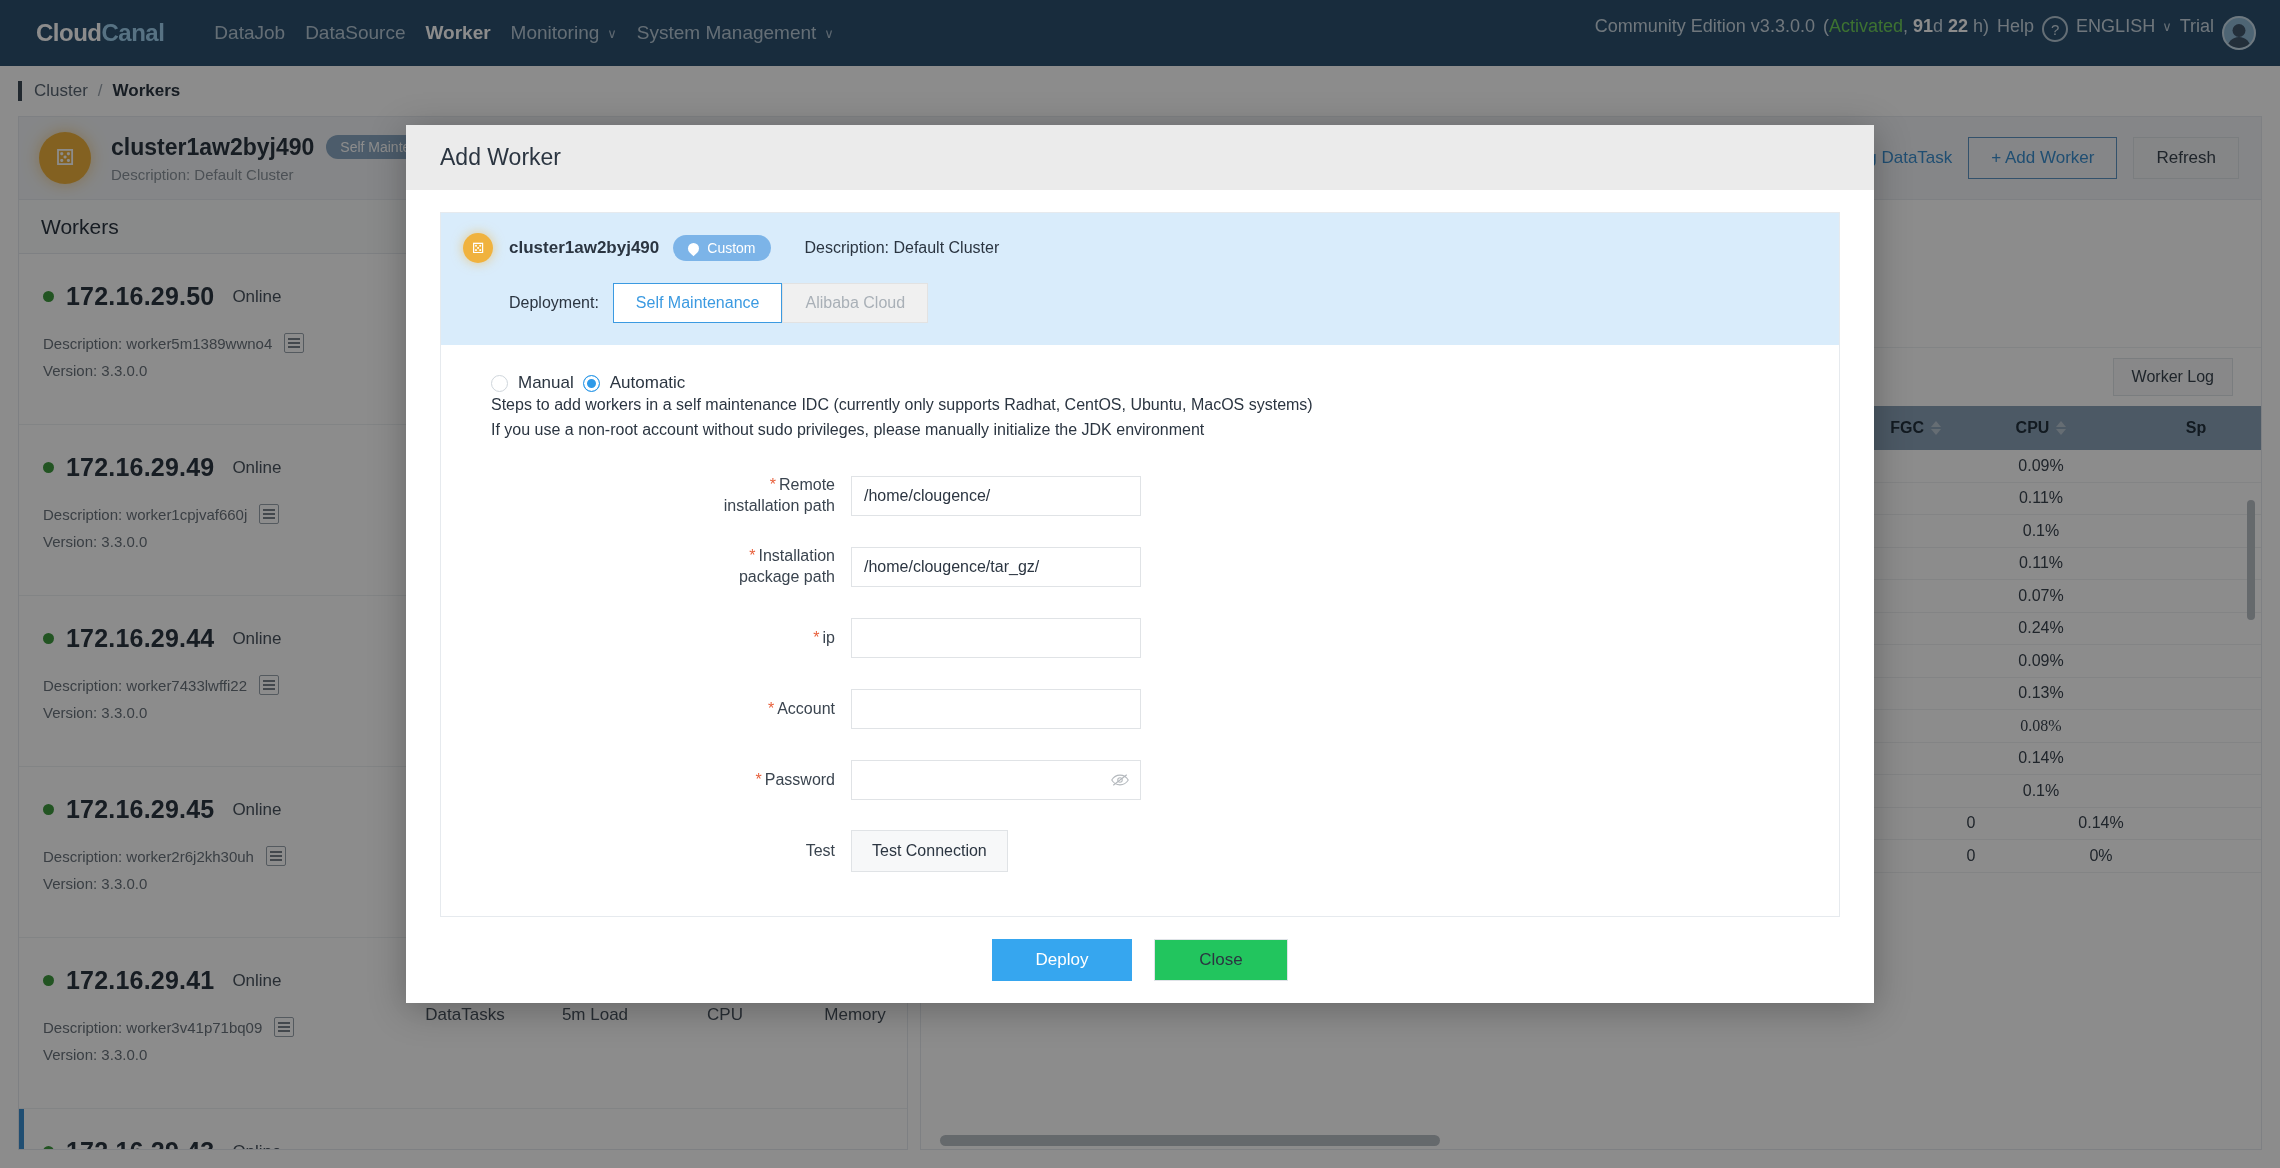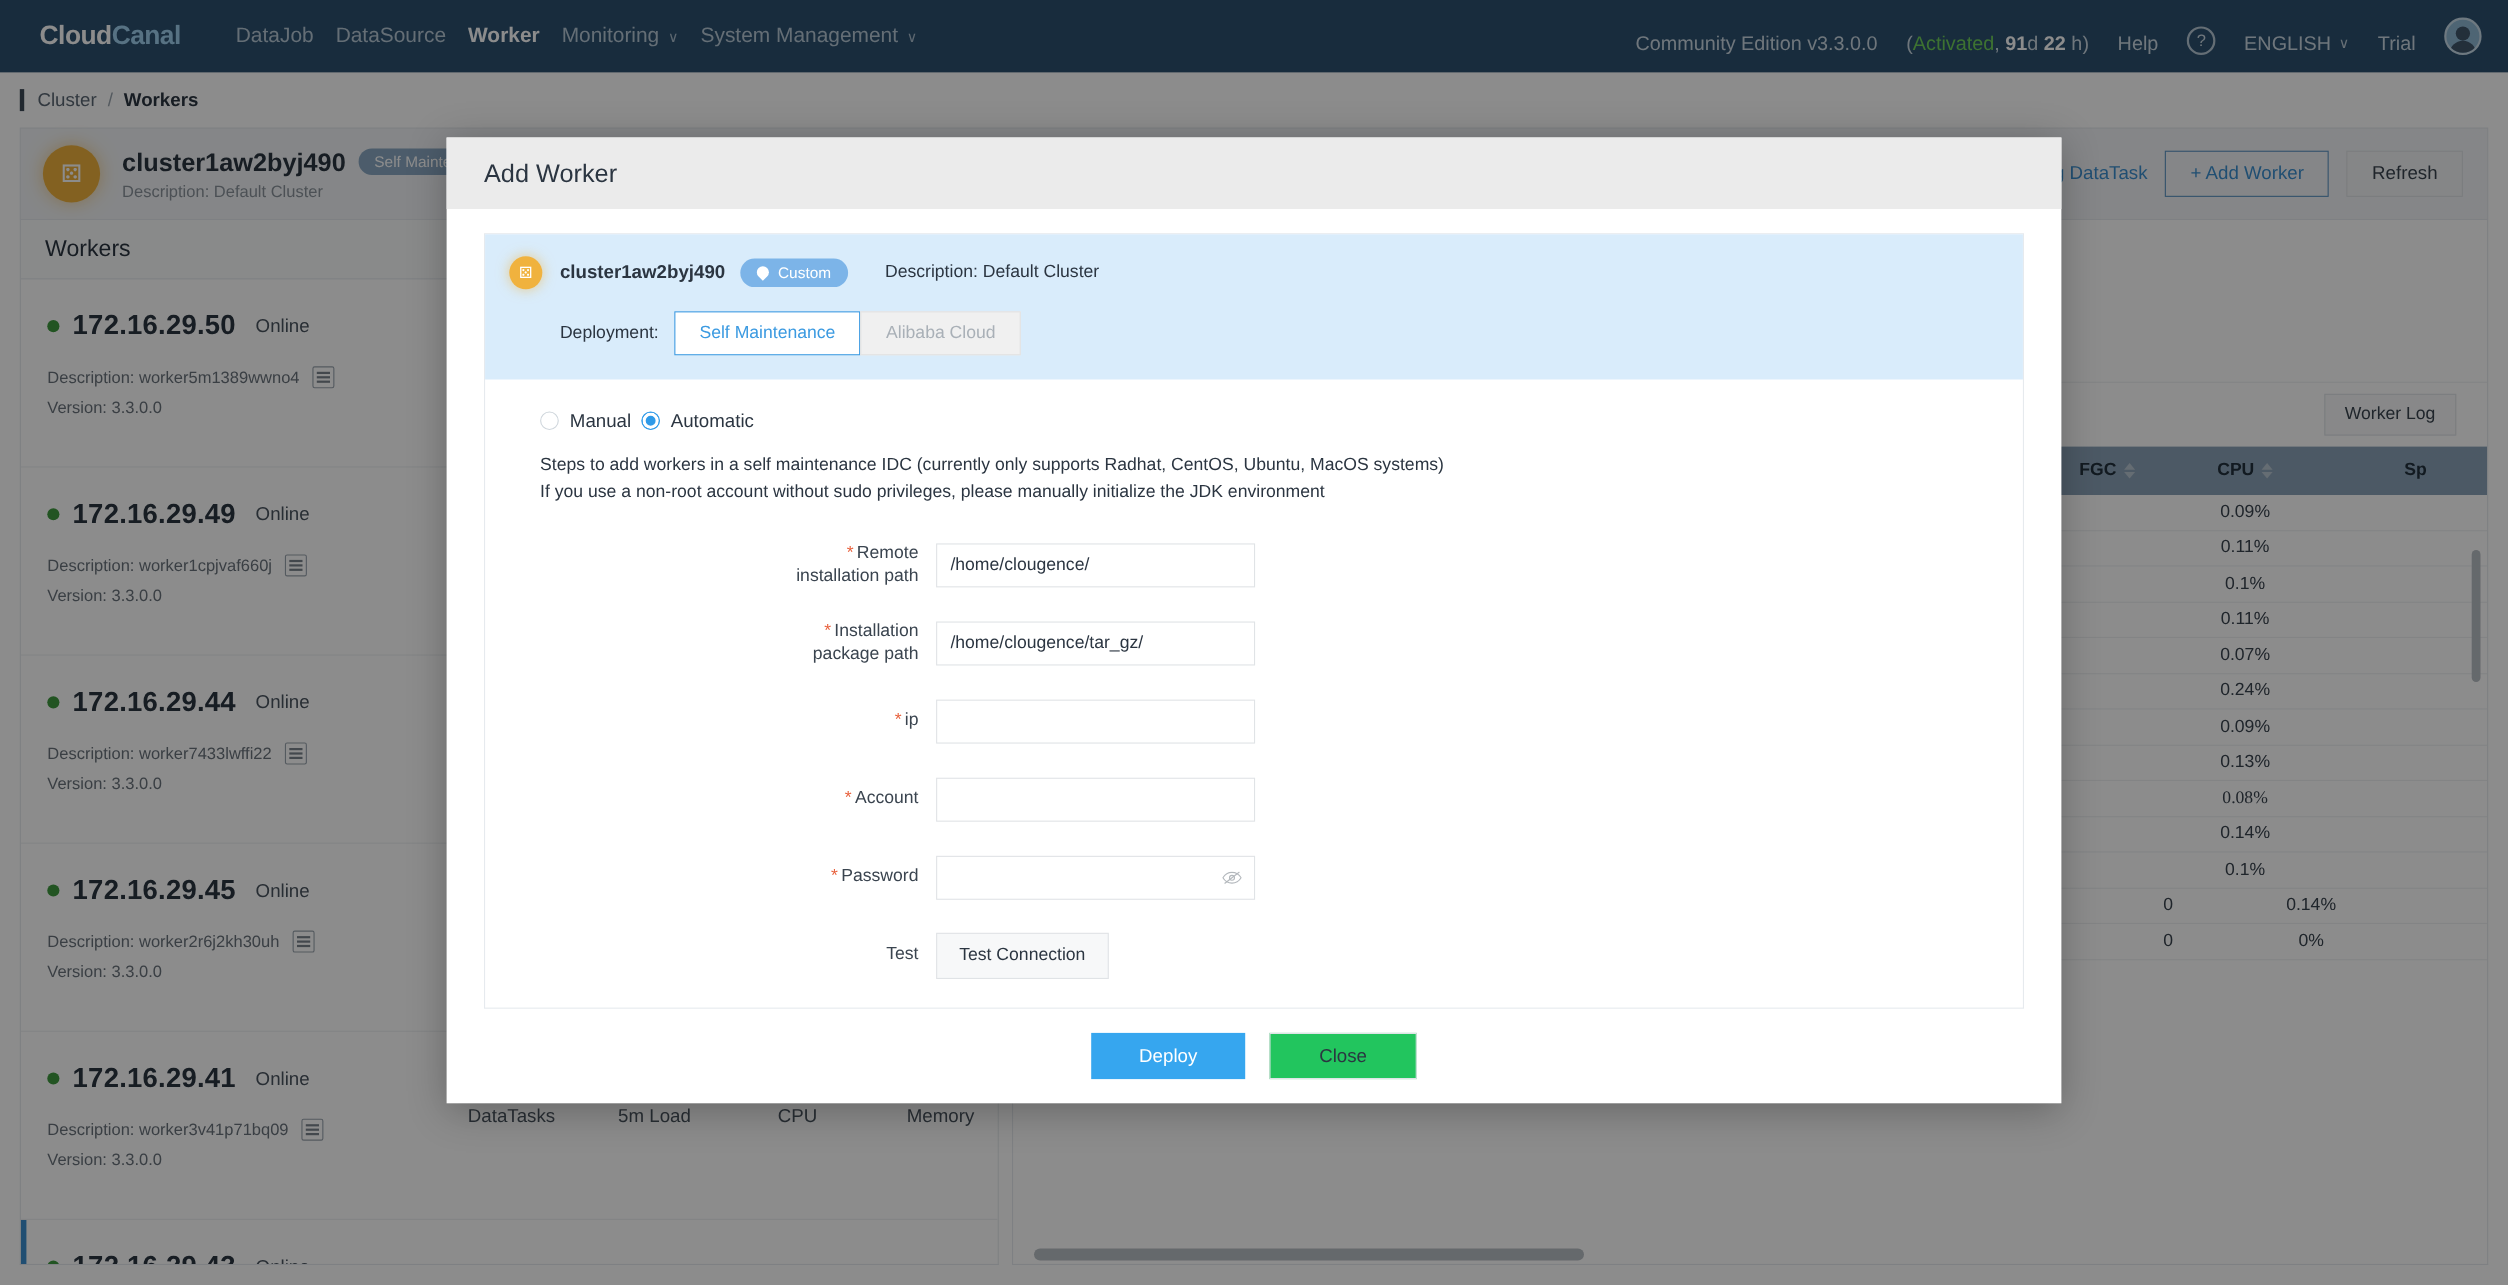--- a/index.html
+++ b/index.html
@@ -40,21 +40,21 @@
   .brand .dot { color: #9fd0ee; }
   .navlinks { display: flex; align-items: center; margin-left: 50px; gap: 20px; }
   .navlink {
     font-size: 19px; color: #b7c8d6; white-space: nowrap;
     display: flex; align-items: center; gap: 8px;
   }
   .navlink.active { color: #ffffff; font-weight: bold; }
   .caret { font-size: 13px; opacity: .9; }
   .navright {
     margin-left: auto; margin-right: 24px;
-    display: flex; align-items: flex-end; gap: 26px;
+    display: flex; align-items: flex-start; gap: 8px;
   }
   .edition { font-size: 18px; color: #cbd8e2; white-space: nowrap; }
   .license { font-size: 18px; color: #cbd8e2; white-space: nowrap; }
   .license .act { color: #6fcf5a; }
   .license b { color: #ffffff; }
   .helplink { font-size: 18px; color: #cbd8e2; }
   .qmark {
     width: 26px; height: 26px; border-radius: 50%;
     border: 2px solid #b7c8d6; color: #cbd8e2;
     font-size: 15px; display: flex; align-items: center; justify-content: center;
@@ -271,21 +271,21 @@
   .radios { display: flex; align-items: center; gap: 9px; padding-left: 50px; }
   .radio { display: flex; align-items: center; gap: 10px; font-size: 17px; color: #2b3541; }
   .rc {
     width: 17px; height: 17px; border-radius: 50%;
     border: 1px solid #cfd6dc; background: #fff;
   }
   .rc.on {
     border: 1px solid #2f9ae8; background: #2f9ae8;
     box-shadow: inset 0 0 0 3px #ffffff;
   }
-  .steps { padding-left: 50px; margin-top: 18px; font-size: 16px; color: #2b3541; line-height: 1.55; }
+  .steps { padding-left: 50px; font-size: 16px; color: #2b3541; line-height: 1.55; }
 
   .fields { margin-top: 30px; }
   .frow { display: flex; align-items: center; height: 47px; margin-bottom: 24px; }
   .flabel {
     width: 410px; text-align: right; padding-right: 16px;
     font-size: 16px; color: #3a444f; line-height: 1.3;
   }
   .req { color: #e8603c; margin-right: 3px; }
   .fctrl { position: relative; }
   .finput {

